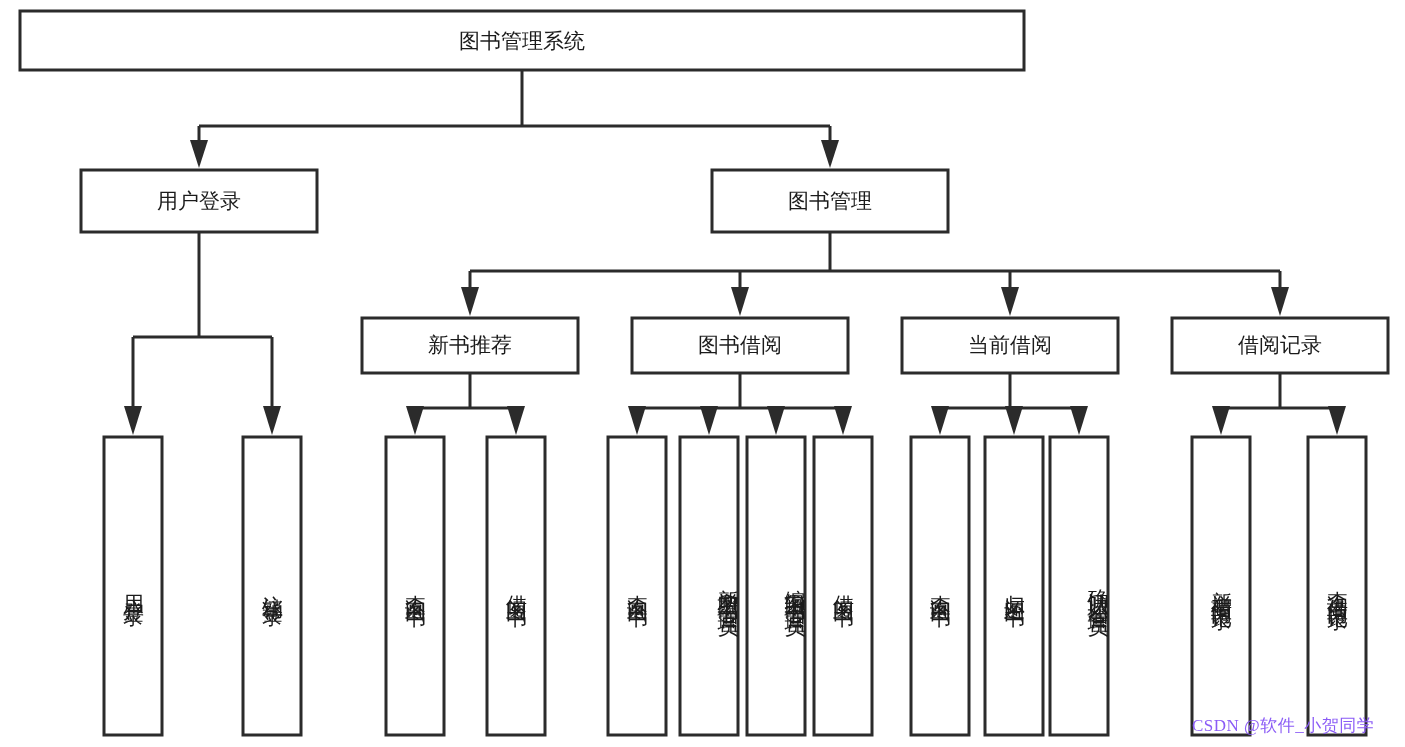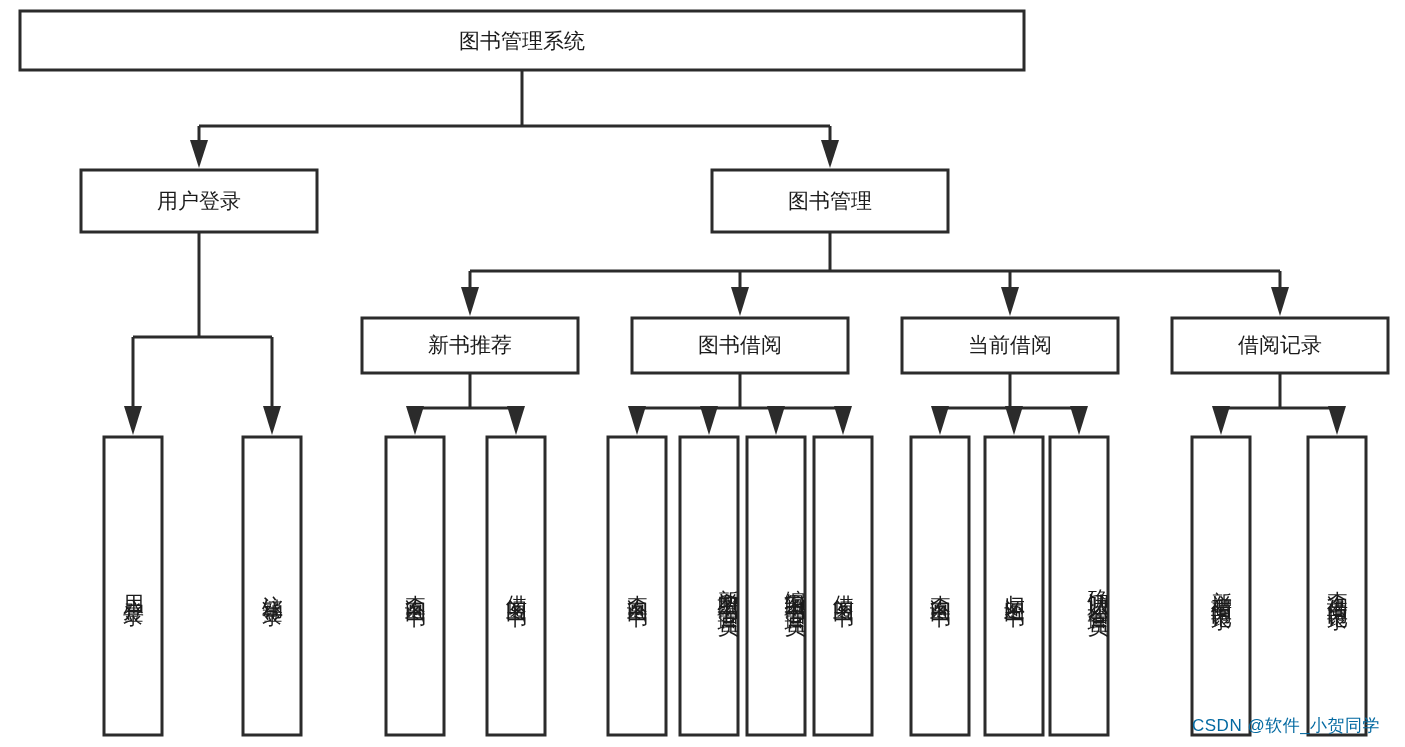--- a/index.html
+++ b/index.html
@@ -69,23 +69,23 @@
     text-align: center;
     display: flex;
     align-items: center;
     justify-content: center;
     pointer-events: none;
   }
   .watermark {
     position: absolute;
     left: 1192px;
     top: 714px;
-    font-family: Liberation Sans, sans-serif;
+    font-family: Liberation Serif, serif;
     font-size: 17px;
-    color: #0369a1;
+    color: #8b5cf6;
     white-space: nowrap;
     letter-spacing: 0.5px;
   }
 </style>
 </head>
 <body>
 
 <div id="diagram-root">
 
   <svg class="flow" viewBox="0 0 1405 747">

